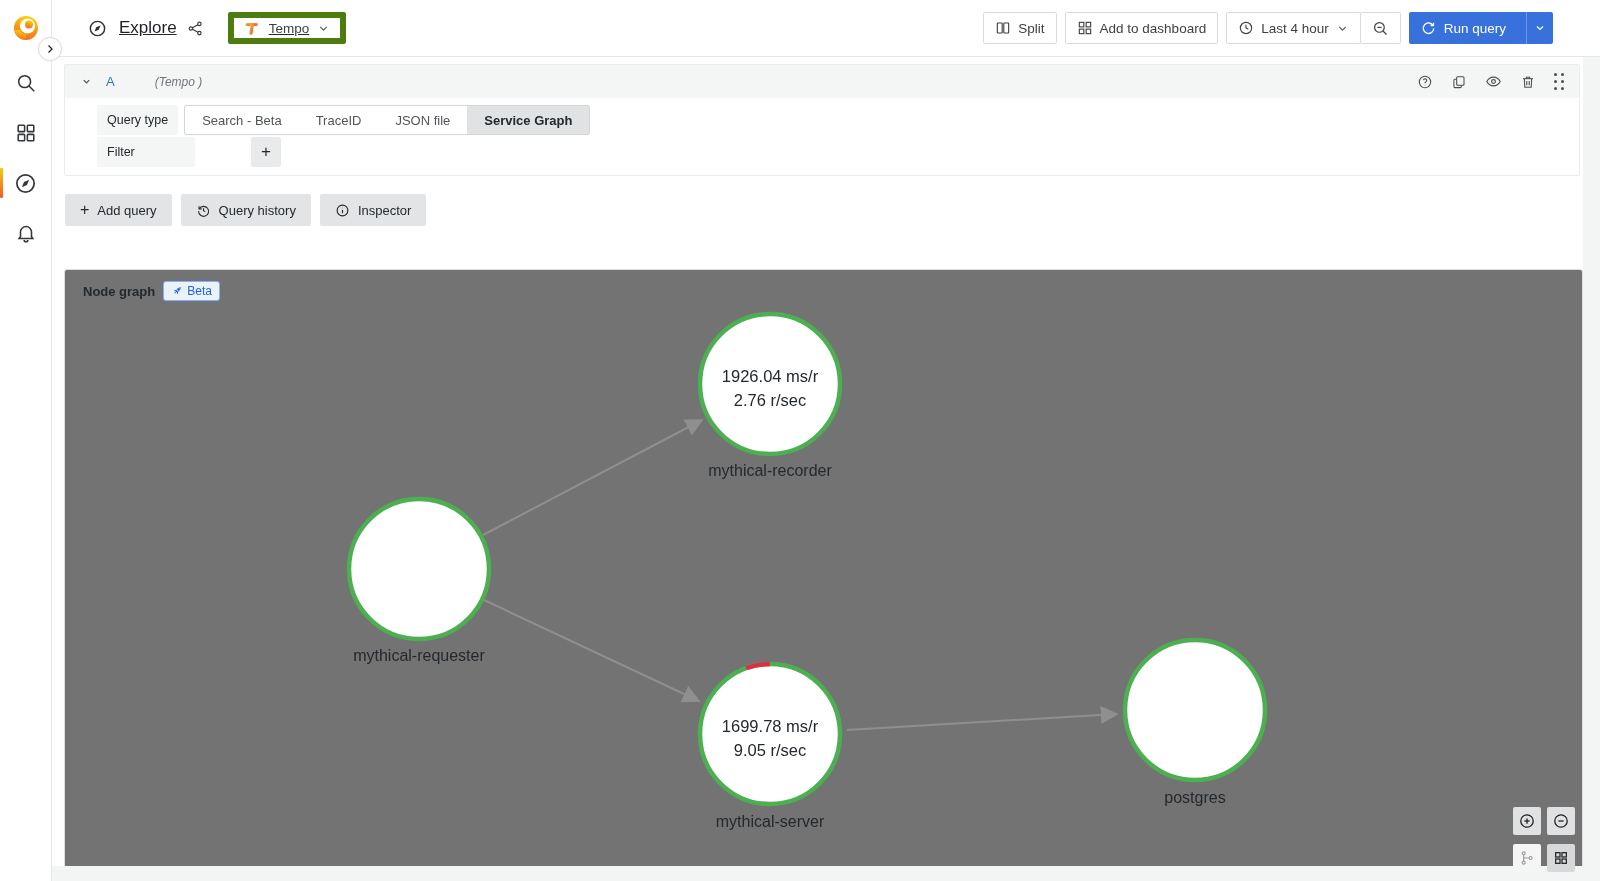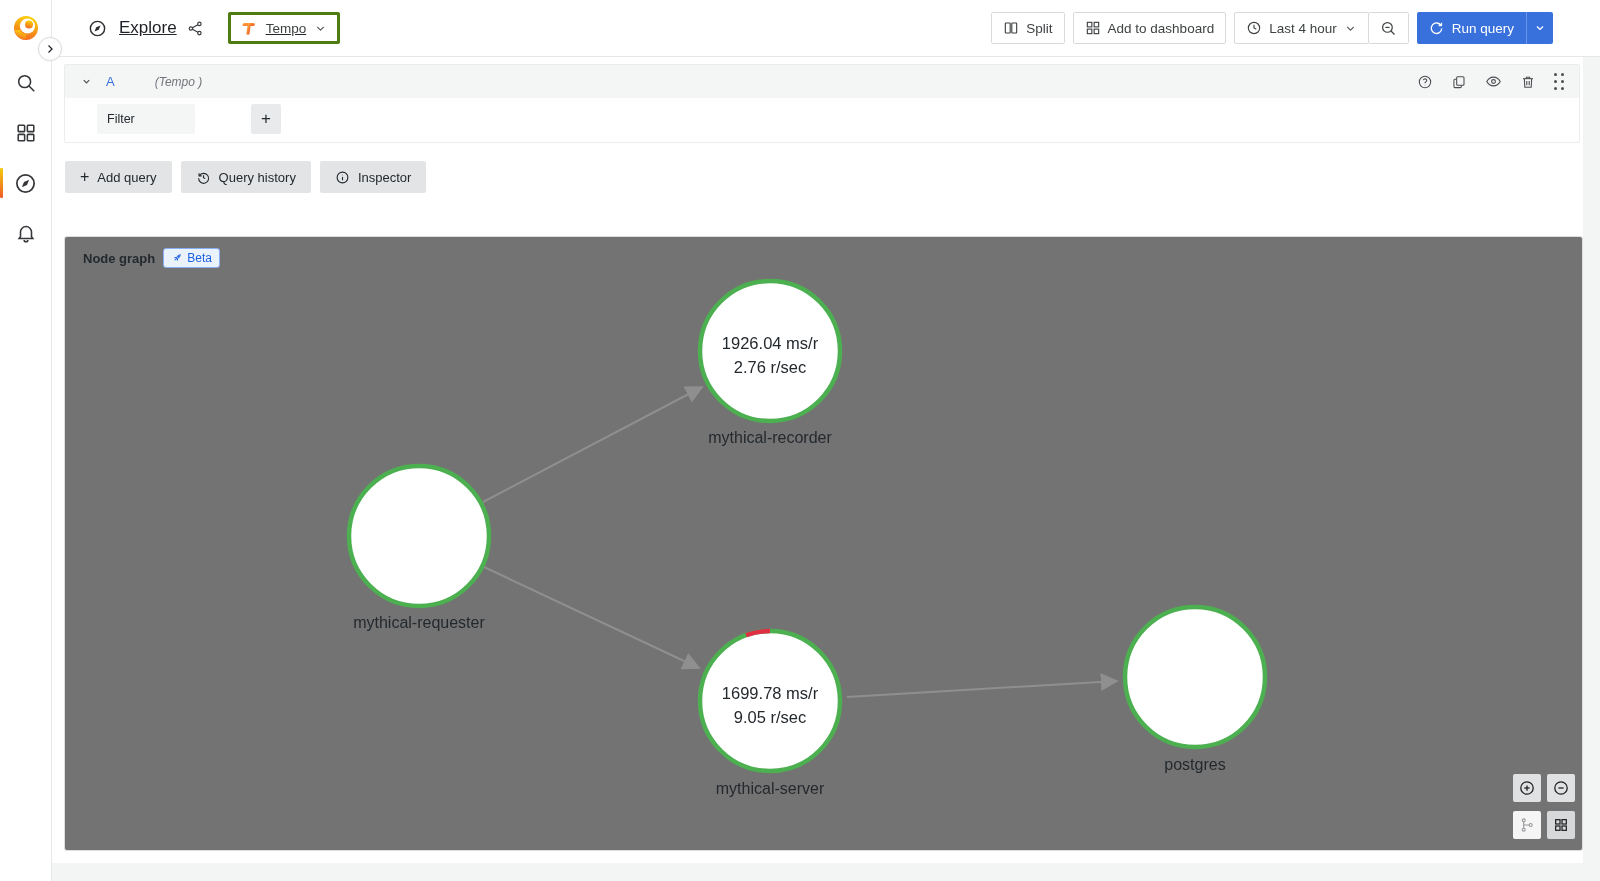--- a/index.html
+++ b/index.html
@@ -21,21 +21,21 @@
     z-index:5; color:#24292e; cursor:pointer; box-shadow:0 0 2px rgba(0,0,0,.08); }
 
   
   .main { flex:1; display:flex; flex-direction:column; min-width:0; }
 
   .topbar { height:57px; border-bottom:1px solid #e7e7e7; display:flex; align-items:center;
     padding:0 47px 0 36px; background:#fff; flex-shrink:0; }
   .topbar-left { display:flex; align-items:center; gap:10px;text-decoration:underline; }
   .page-title { font-size:17px; font-weight:500; color:#1f2126; margin-left:2px; }
   .icon { display:inline-flex; align-items:center; justify-content:center; }
-  .ds-picker { margin-left:14px; height:32px; border:3px solid #4d7c0f; border-radius:2px; background:#fff;
+  .ds-picker { margin-left:14px; height:32px; border:6px solid #4d7c0f; border-radius:2px; background:#fff;
     display:flex; align-items:center; gap:8px; padding:0 10px; cursor:pointer; }
   .ds-picker .ds-name { font-size:13.5px; color:#3f4243; }
   .topbar-right { margin-left:auto; display:flex; align-items:flex-start; gap:8px; }
   .tb-btn { height:32px; border:1px solid #d8d9da; border-radius:2px; background:#fff; display:flex;
     align-items:center; gap:7px; padding:0 11px; font-size:13.5px; font-weight:500; color:#3f4243; cursor:pointer; }
   .tb-group { display:flex; align-items:center; }
   .tb-group .tb-btn + .tb-btn { margin-left:-1px; }
   .run-query { display:flex; align-items:stretch; height:32px; border-radius:2px; overflow:hidden; cursor:pointer; }
   .run-query .rq-main { display:flex; align-items:center; gap:8px; padding:0 12px; color:#fff;
     font-size:13.5px; font-weight:500; }
@@ -251,21 +251,21 @@
             <span class="icon">
               <svg class="si" width="17" height="17" viewBox="0 0 24 24" fill="none" stroke="currentColor" stroke-width="1.7">
                 <circle cx="10.5" cy="10.5" r="6.8"></circle>
                   <line x1="15.5" y1="15.5" x2="20.5" y2="20.5"></line>
                 <line x1="7.5" y1="10.5" x2="13.5" y2="10.5"></line>
               </svg>
             </span>
           </button>
         </div>
 
-        <div class="run-query" style="background:#3871dc;">
+        <div class="run-query" style="background:#3871dc;gap:8px;">
           <div class="rq-main">
             <span class="icon">
               <svg class="si" width="15" height="15" viewBox="0 0 24 24" fill="none" stroke="#fff" stroke-width="2.1">
                 <path d="M19.2 7.2 A8.4 8.4 0 1 0 20.4 12"></path>
                 <polyline points="20.2 2.8 20.2 7.6 15.4 7.6" fill="#fff" stroke-width="1.6"></polyline>
               </svg>
             </span>
             <span>Run query</span>
           </div>
           <div class="rq-caret">
@@ -322,20 +322,29 @@
                 <i></i>
                 <i></i>
                 <i></i>
                 <i></i>
                 <i></i>
             </span>
           </div>
         </div>
 
         <div class="query-body">
+          <div class="q-row">
+            <span class="inline-label">Query type</span>
+            <div class="radio-group">
+              <span class="radio-opt">Search - Beta</span>
+              <span class="radio-opt">TraceID</span>
+              <span class="radio-opt">JSON file</span>
+              <span class="radio-opt selected">Service Graph</span>
+            </div>
+          </div>
           <div class="q-row" style="margin-top:2px;gap:48px;">
             <span class="inline-label filter">Filter</span>
             <button class="plus-btn">
               <span>+</span>
             </button>
           </div>
         </div>
       </section>
 
       <div class="actions-bar">

